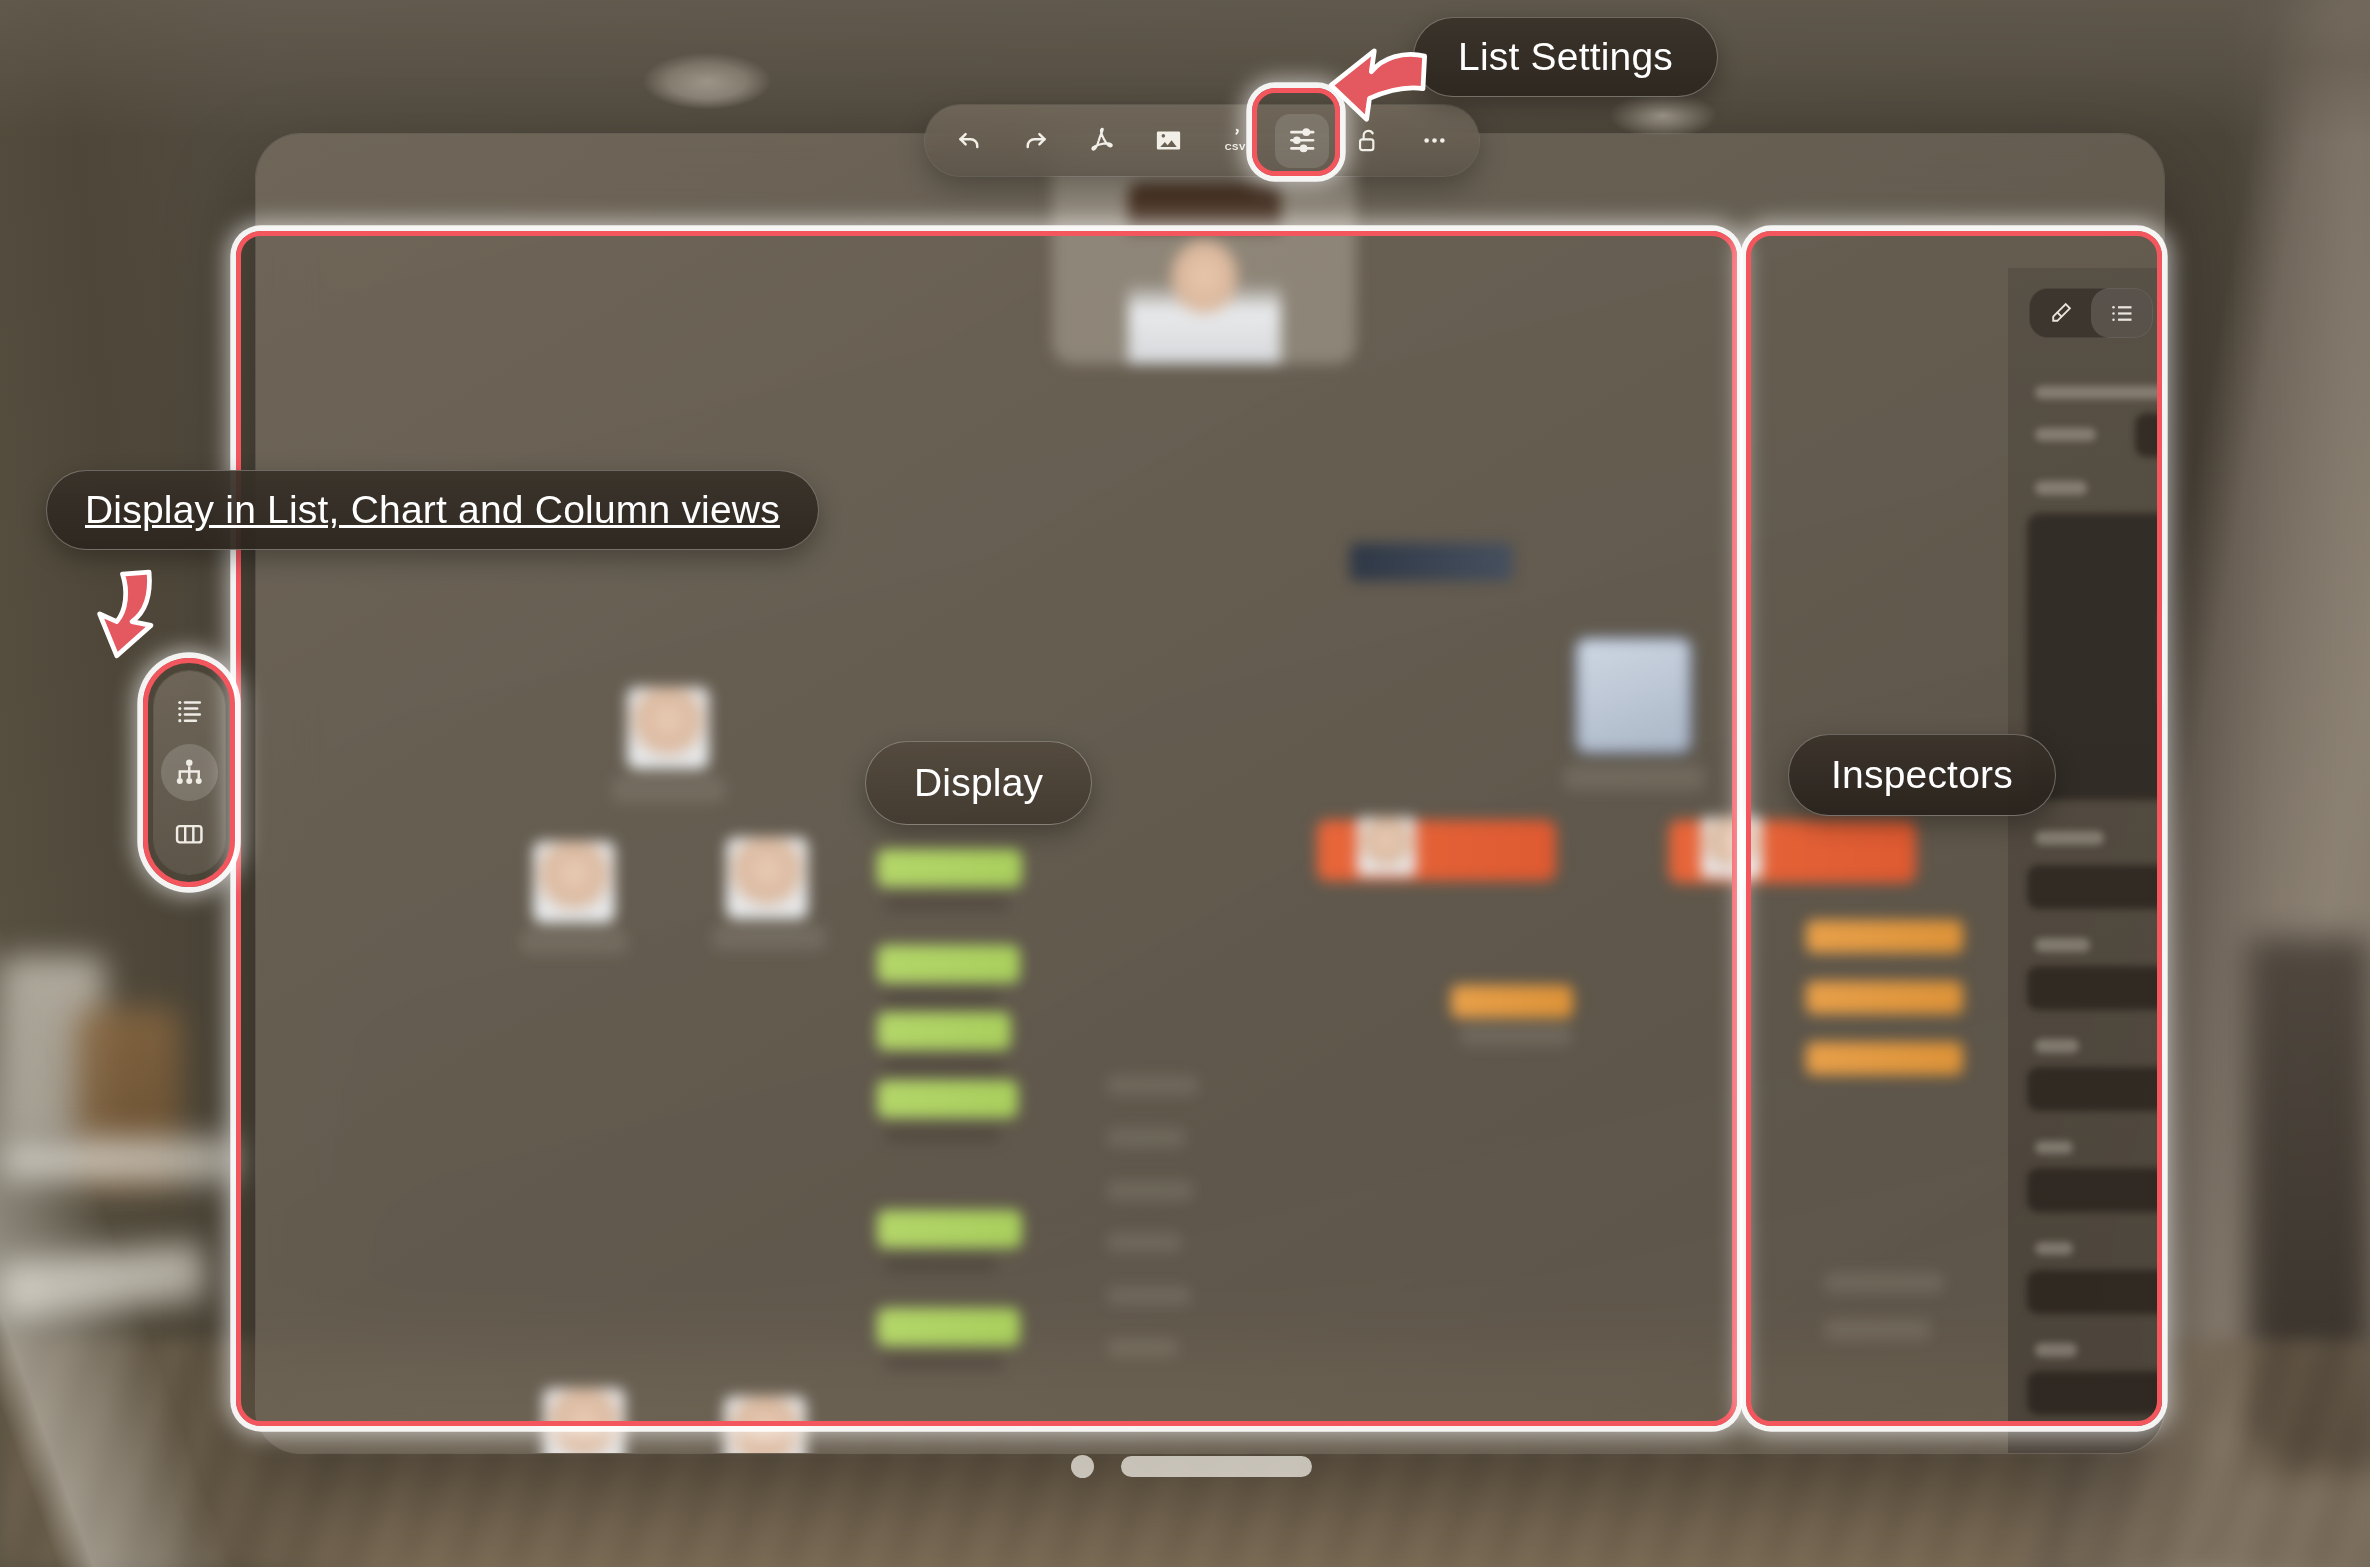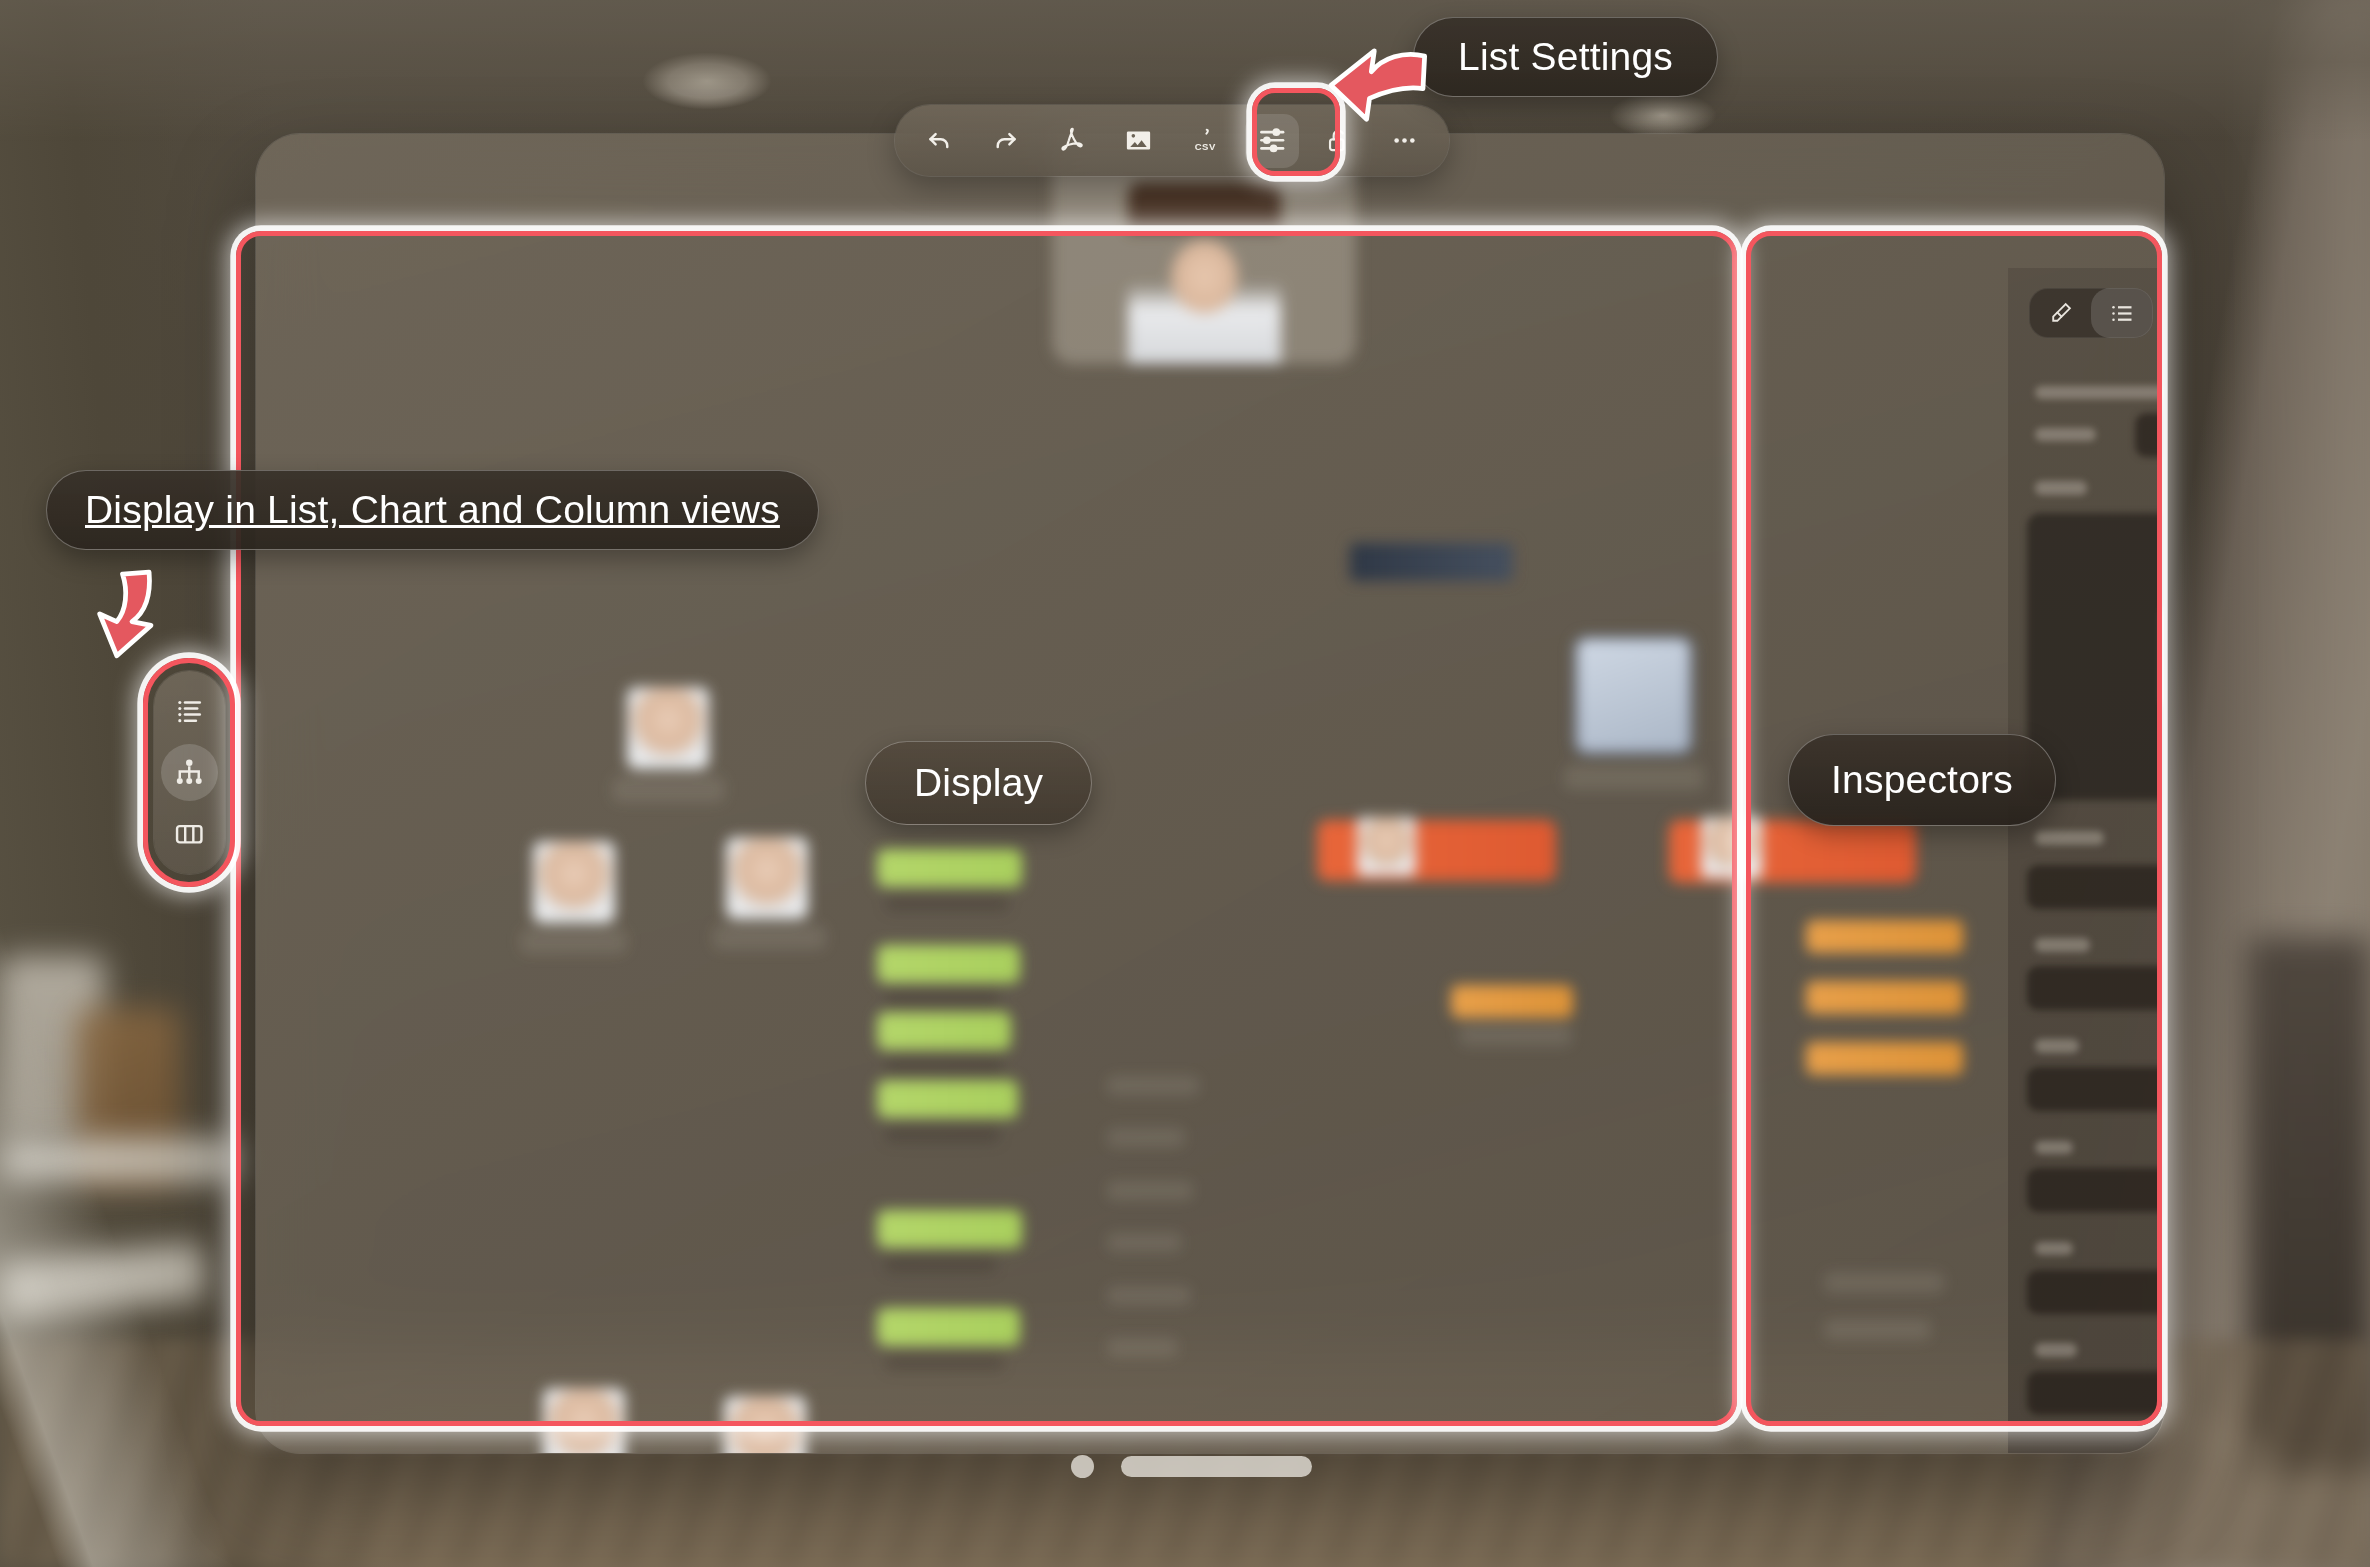--- a/index.html
+++ b/index.html
@@ -54,21 +54,21 @@
     backdrop-filter:blur(29px);
     box-shadow:0 0 0 1px rgba(255,255,255,.13), 0 38px 86px rgba(0,0,0,.35);
     overflow:hidden;
   }
   
   .blurred{ filter:blur(6.7px); }
   .blurred-soft{ filter:blur(3.8px); }
 
   
   #toolbar{
-    position:absolute; left:895px; top:105px; width:554px; height:71px;
+    position:absolute; left:925px; top:105px; width:554px; height:71px;
     border-radius:35px;
     background:linear-gradient(180deg, rgba(116,107,93,.82), rgba(92,84,72,.86));
     backdrop-filter:blur(23px);
     box-shadow:0 0 0 1px rgba(255,255,255,.1), 0 11.5px 29px rgba(0,0,0,.28);
     display:flex; align-items:center; justify-content:space-between;
     padding:8px 17px; z-index:25;
   }
   .tb-btn{
     width:54px; height:54px; border-radius:15.3px;
     display:flex; align-items:center; justify-content:center;
@@ -166,21 +166,21 @@
     border:1.4px solid rgba(255,255,255,.30);
     color:#fff; border-radius:955px;
     display:flex; align-items:center; justify-content:center;
     font-size:39px; letter-spacing:0.2px; white-space:nowrap;
     box-shadow:0 9.6px 25px rgba(0,0,0,.3);
   }
   #co-chat{ left:1413px; top:17px; height:80px; padding:0 44px; }
   #co-display{ left:46px; top:470px; height:80px; padding:0 38px;text-decoration:underline; }
   #co-content{ left:865px; top:741px; height:84px; padding:0 48px;
      background:linear-gradient(180deg, rgba(80,70,58,.78), rgba(62,54,44,.85)); }
-  #co-inspectors{ left:1788px; top:734px; height:92px; padding:0 42px;
+  #co-inspectors{ left:1788px; top:734px; height:82px; padding:0 42px;
      background:linear-gradient(180deg, rgba(58,50,42,.92), rgba(40,34,28,.95)); }
 
   .arrow{ position:absolute; z-index:46; }
   #arrow-chat{ left:1324px; top:40px; }
   #arrow-display{ left:94px; top:566px; }
 </style>
 </head>
 <body>
 
 <div id="room">

